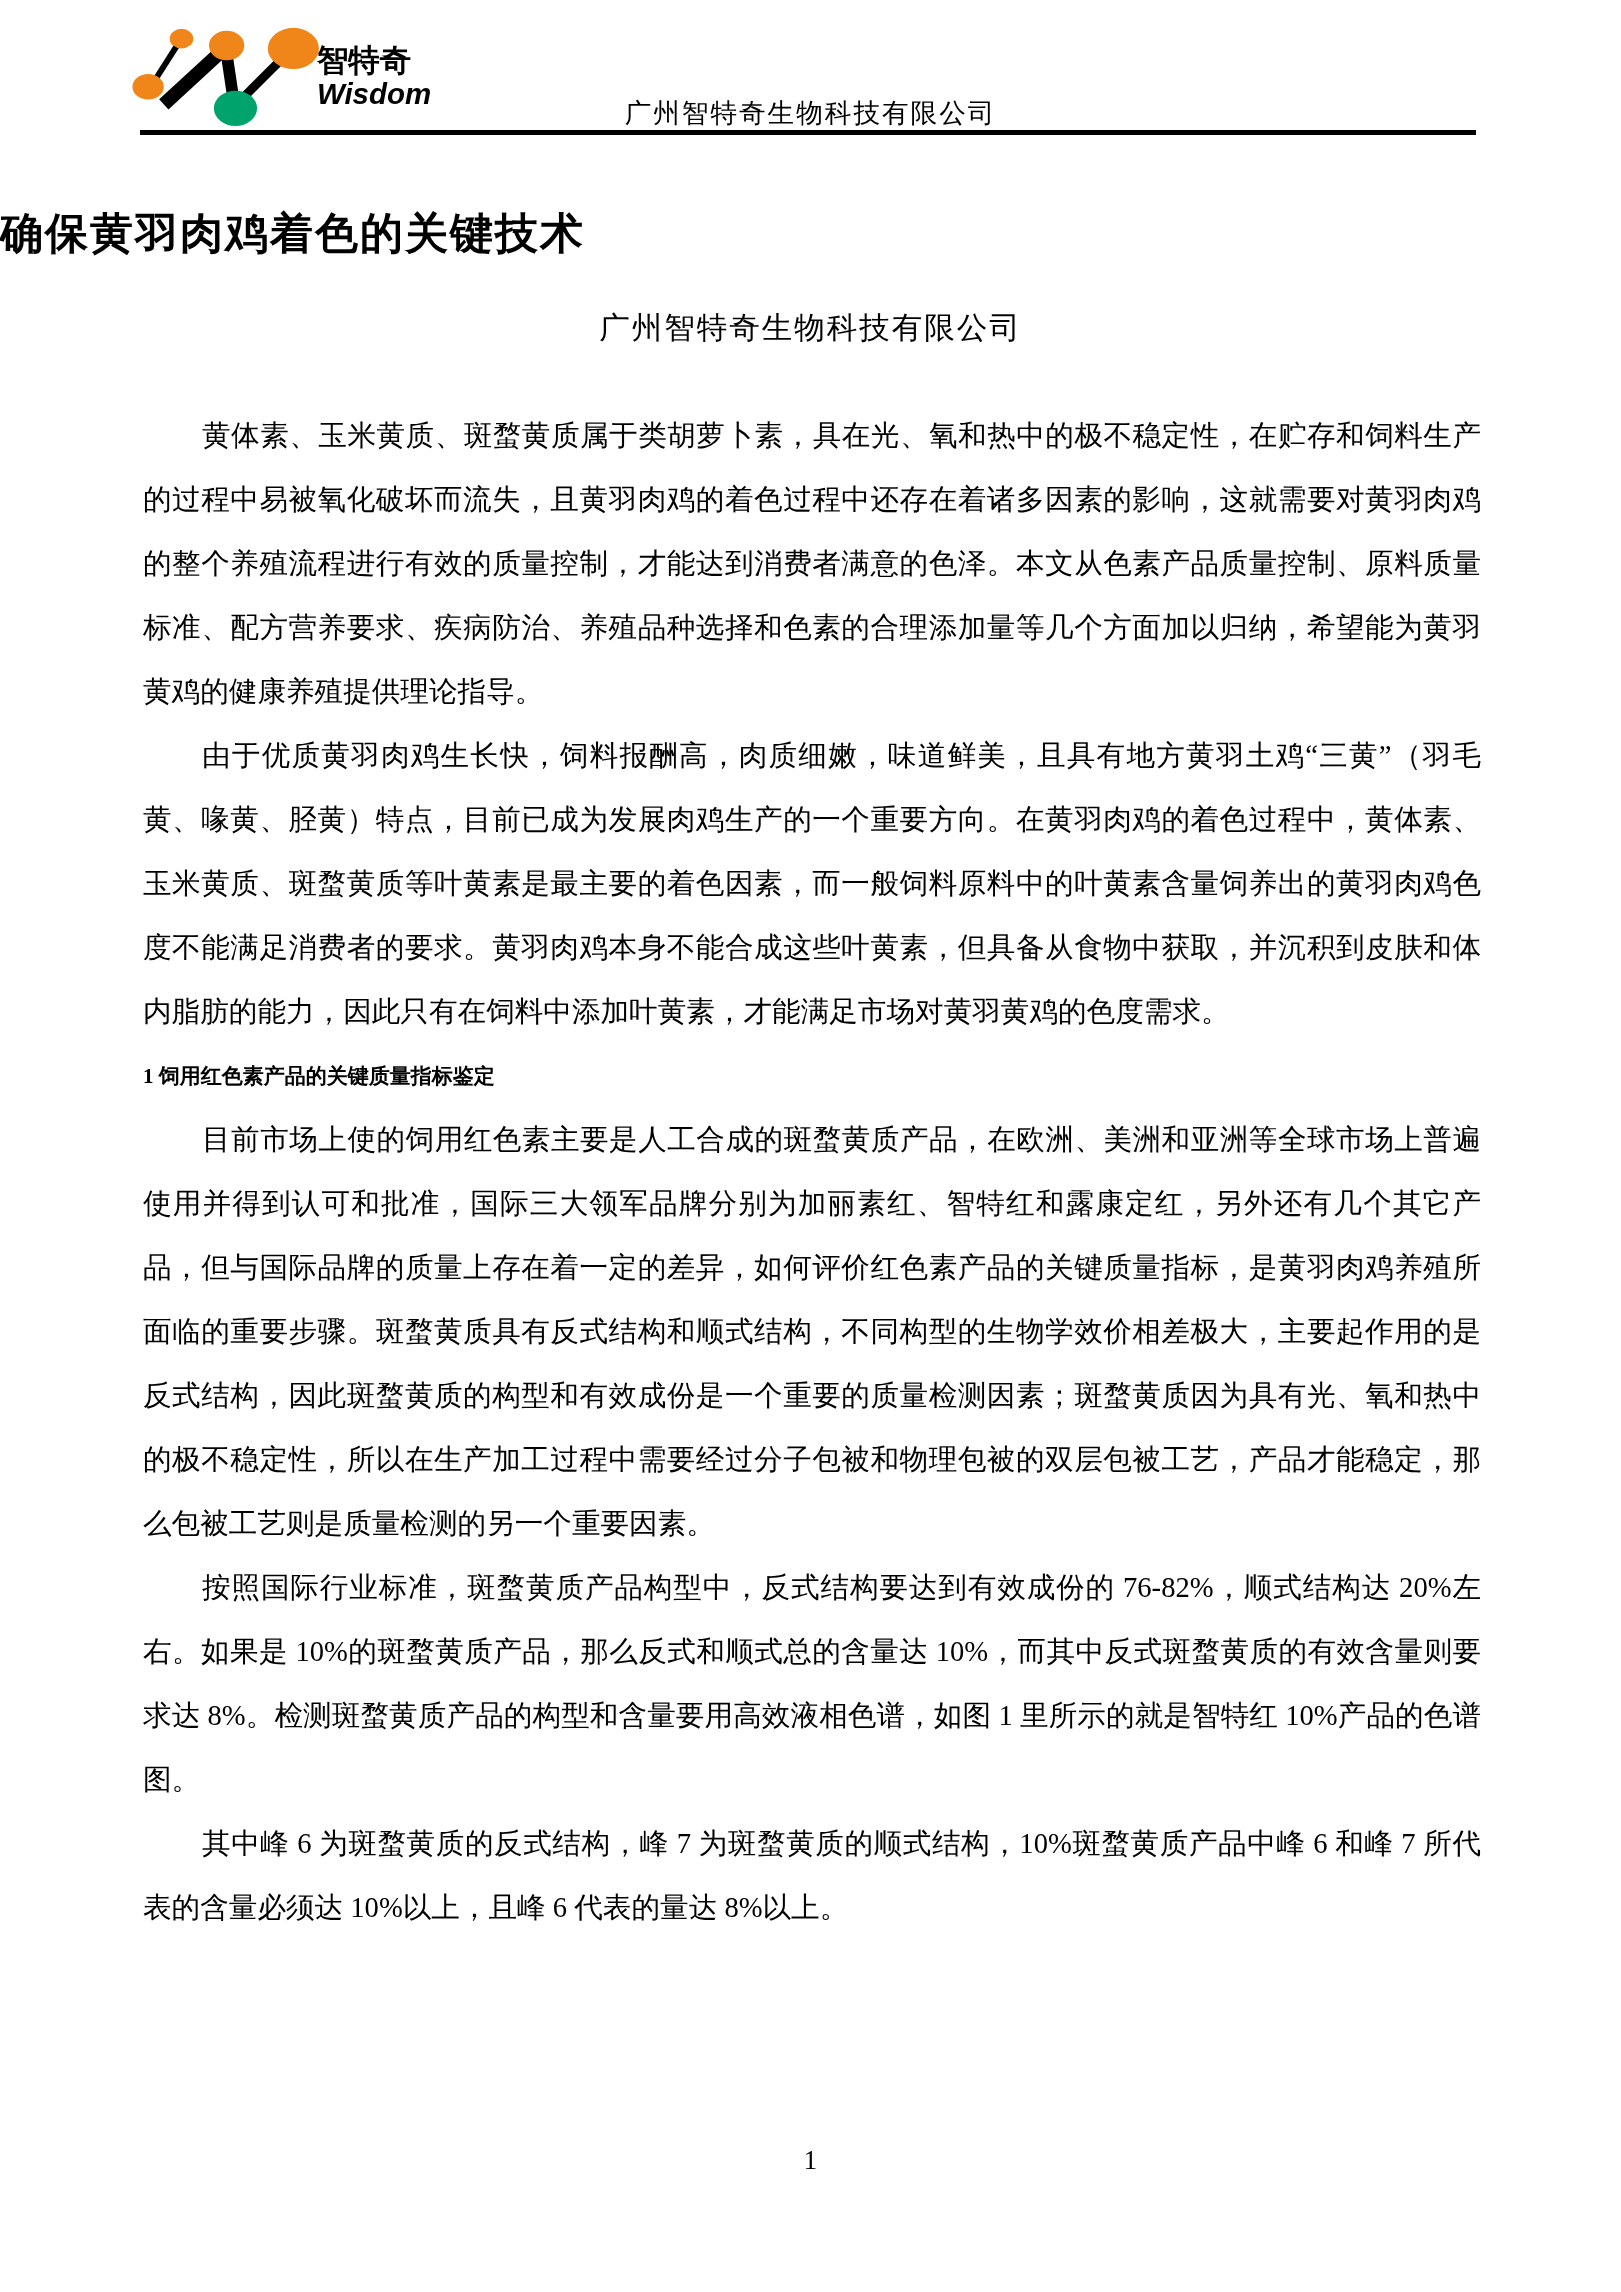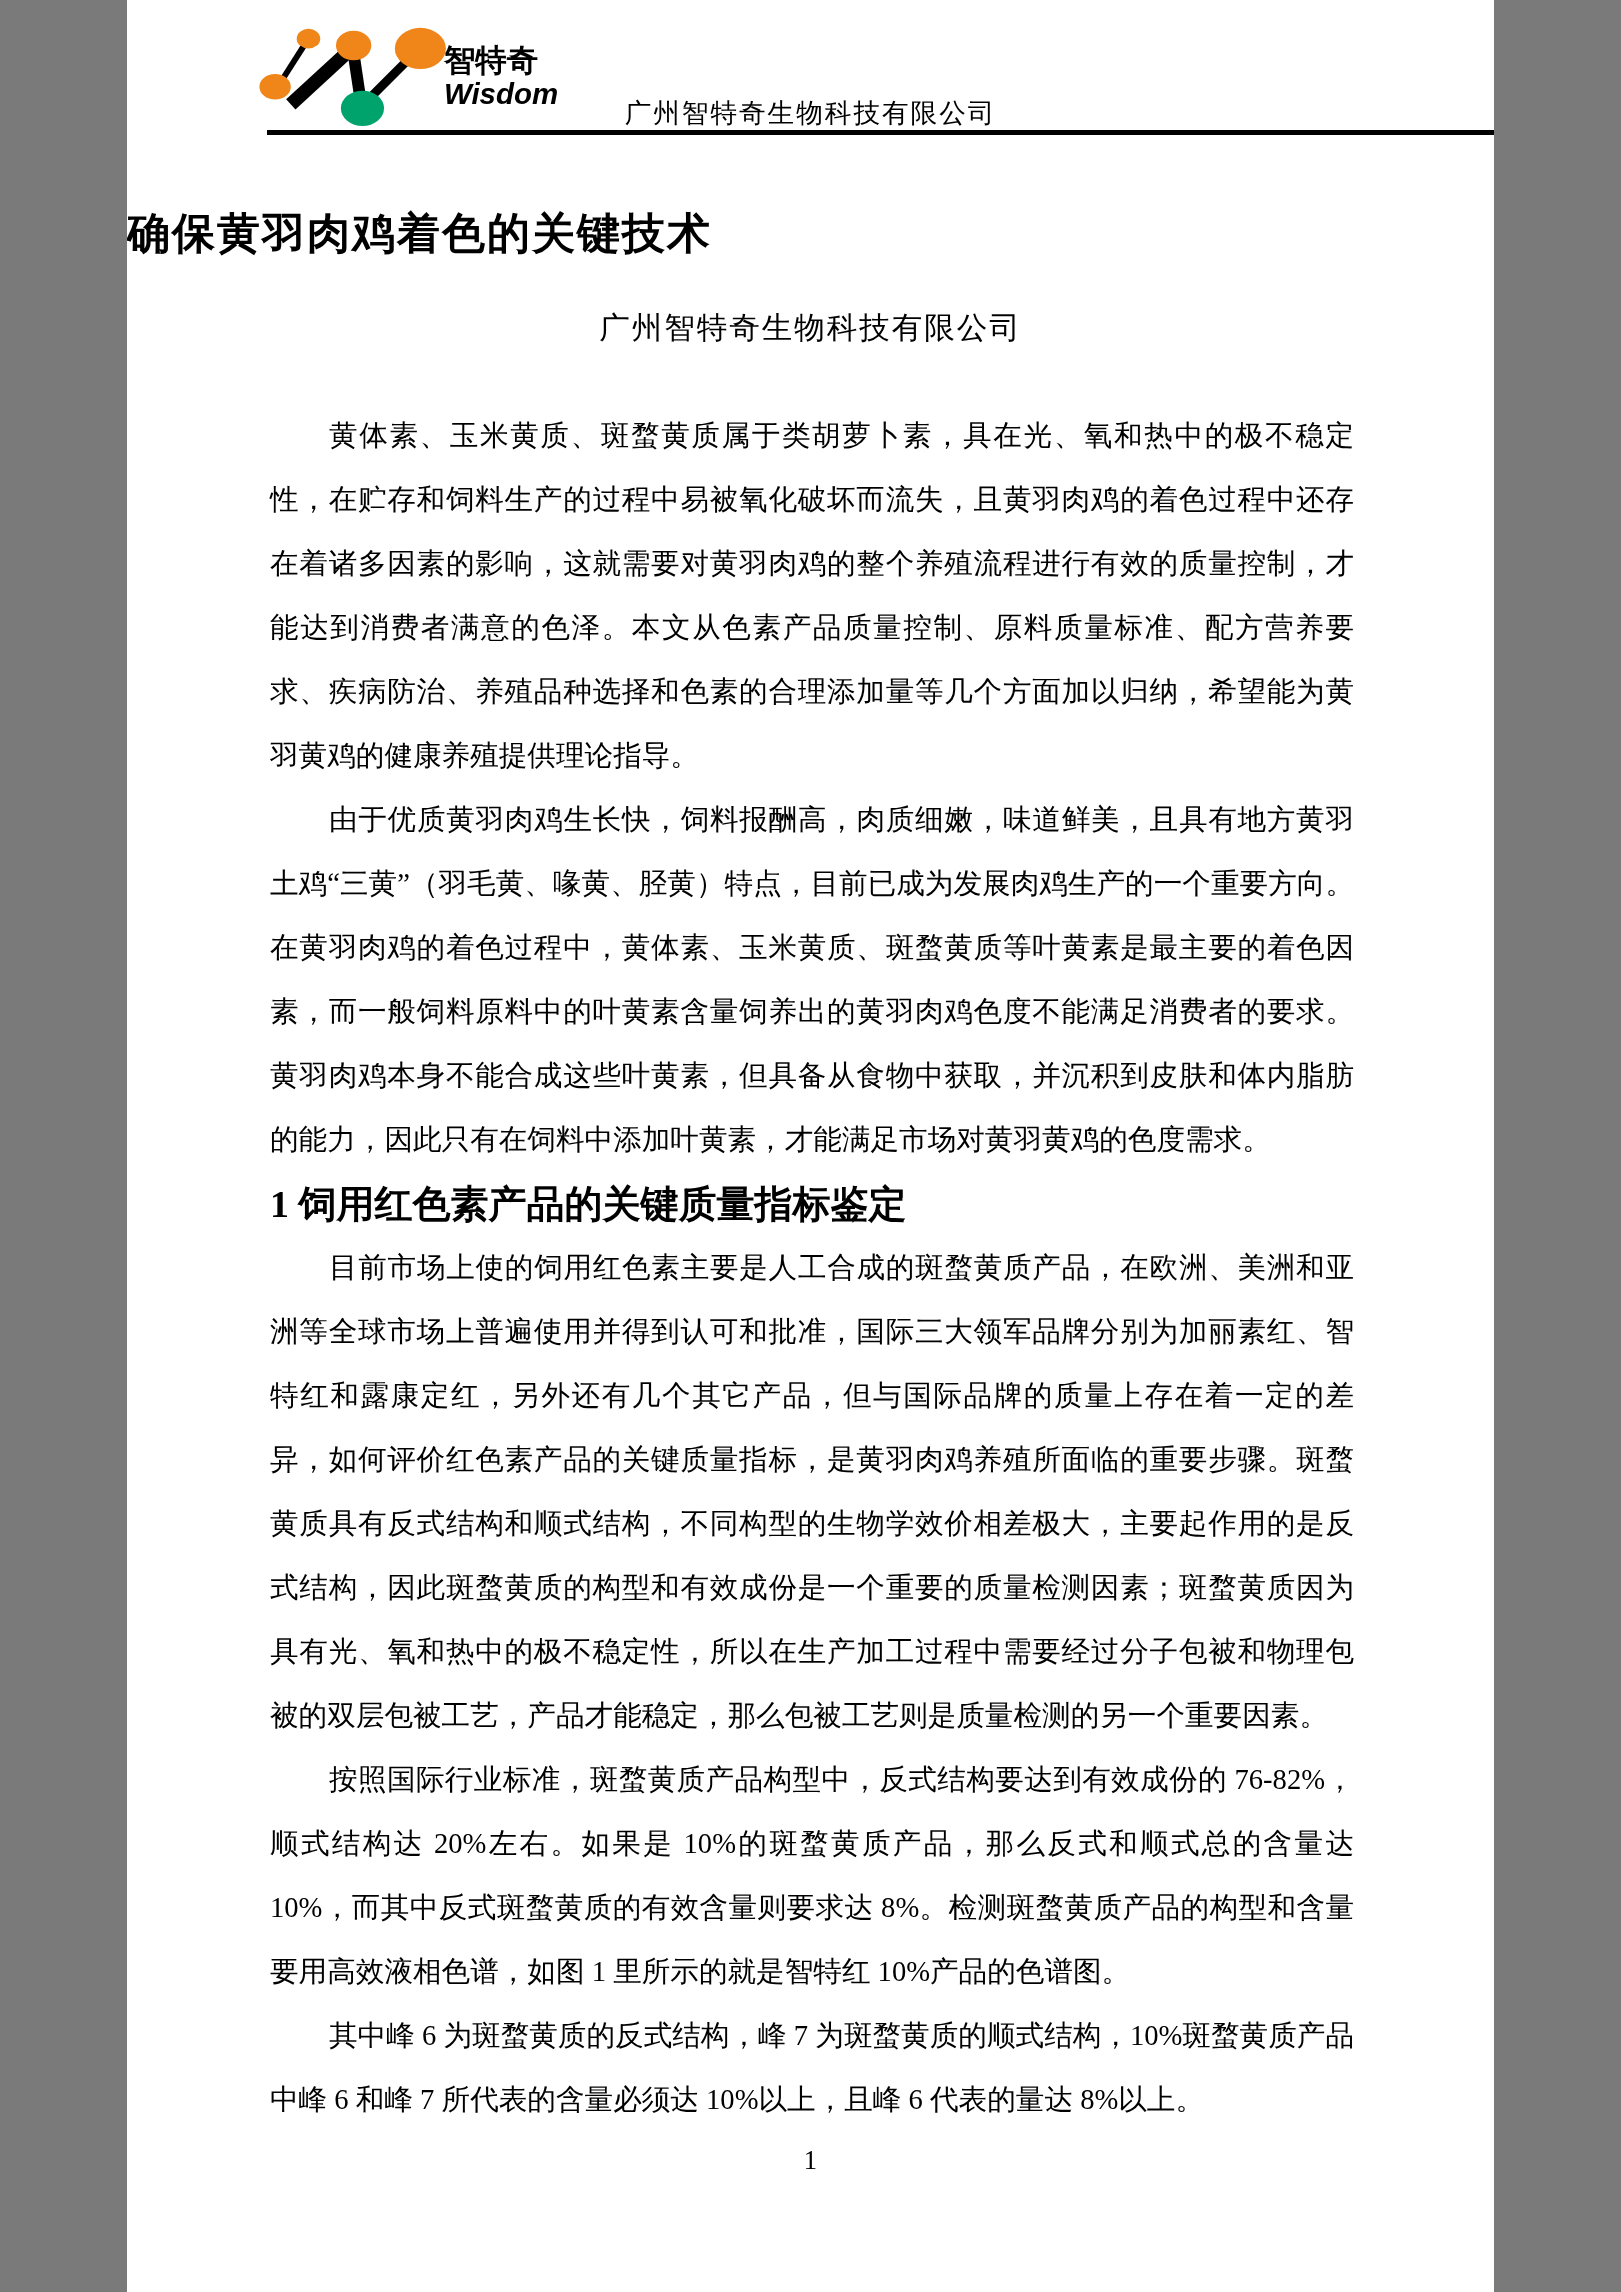--- a/index.html
+++ b/index.html
@@ -1,19 +1,19 @@
 <!DOCTYPE html>
 <html><head>
 <meta charset="utf-8">
 <style>
   * { margin:0; padding:0; box-sizing:border-box; }
   html,body { background:#7a7a7a; }
   .page {
     position:relative;
-    width:1367px;
+    width:1621px;
     height:2292px;
     margin:0 auto;
     background:#ffffff;
     font-family:"Liberation Serif","DejaVu Serif",serif;
     color:#000;
     overflow:hidden;
   }
   
   .logo {
     position:absolute;
@@ -51,21 +51,21 @@
   }
   
   .content {
     margin:55px 140px 0 143px;
     font-size:28.6px;
     line-height:64px;
     text-align:justify;
   }
   .content p.body { text-indent:59px; }
   .content .sec-heading {
-    font-size:38px;
+    font-size:21px;
     font-weight:bold;
     line-height:64px;
   }
   .content .subsec-heading {
     font-size:28.6px;
     font-weight:normal;
     line-height:64px;
   }
   
   .page-number {

